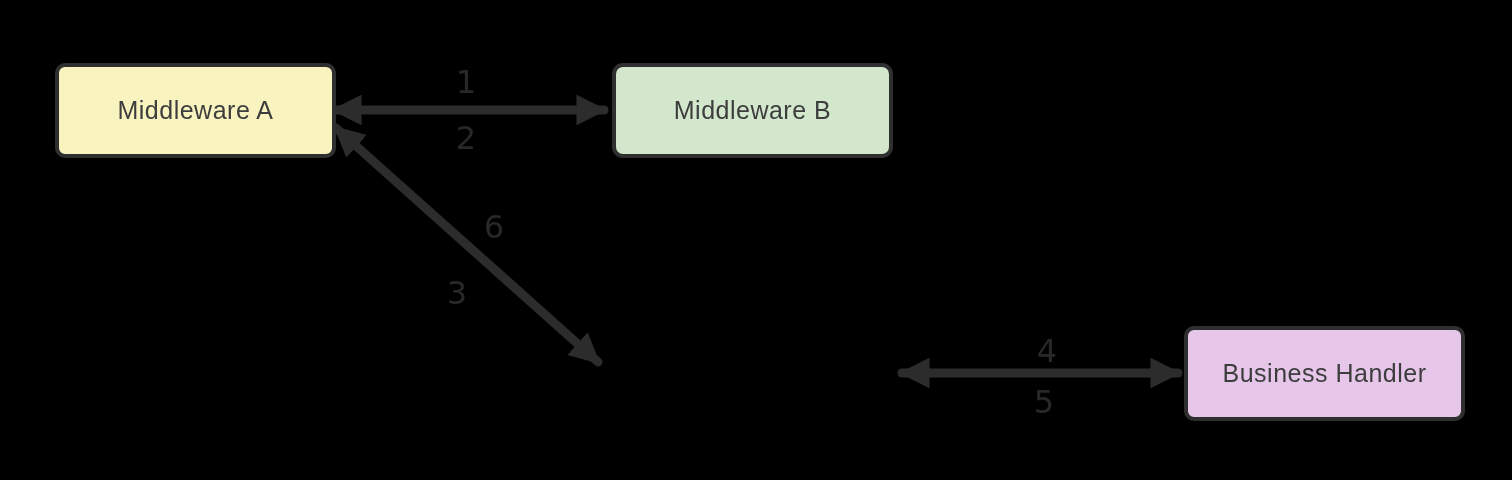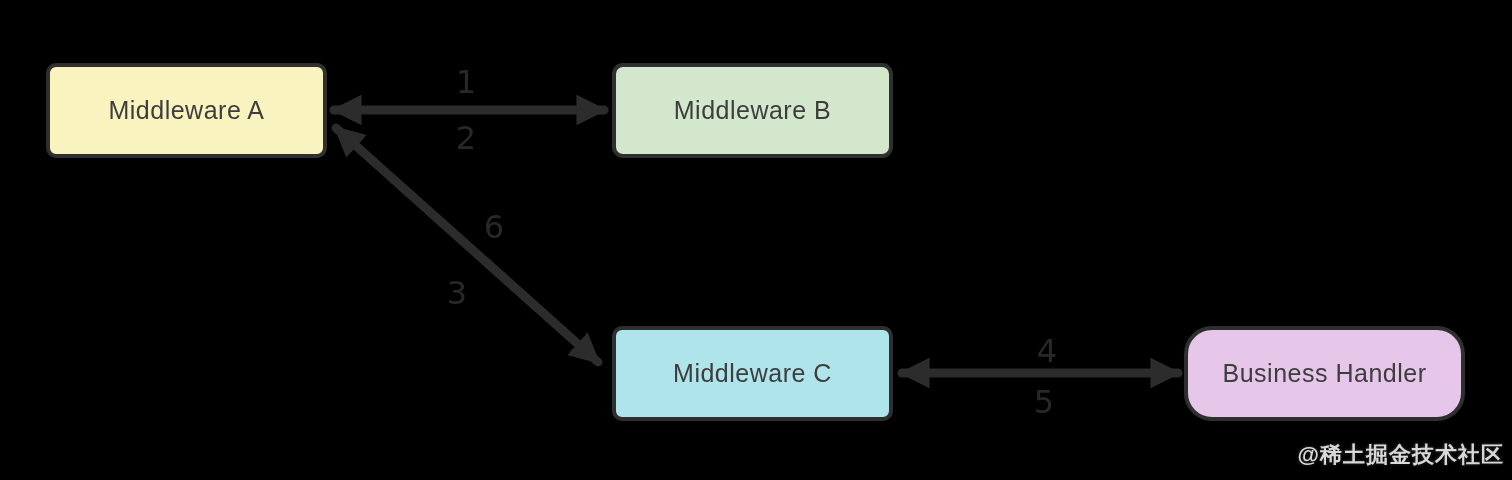--- a/index.html
+++ b/index.html
@@ -30,21 +30,21 @@
     display: flex;
     align-items: center;
     justify-content: center;
     font-size: 25px;
     letter-spacing: 0.5px;
     color: #3d3d3d;
   }
   #node-middleware-a   { left: 46px;   top: 63px;  }
   #node-middleware-b   { left: 612px;  top: 63px; border-radius: 11px;  }
   #node-middleware-c   { left: 612px;  top: 326px; }
-  #node-business-handler { left: 1184px; top: 326px; border-radius: 28px; }
+  #node-business-handler { left: 1184px; top: 326px; }
 
   .edge-label {
     position: absolute;
     transform: translate(-50%, -50%);
     font-size: 32px;
     font-family: "DejaVu Sans", "Liberation Sans", sans-serif;
     line-height: 1;
   }
   #edge-label-ab-above { left: 466px;  top: 82px;  }
   #edge-label-ab-below { left: 466px;  top: 138px; }
@@ -73,43 +73,39 @@
     <defs>
       <marker id="arrowhead" viewBox="0 0 10 10" refX="9" refY="5" markerWidth="3.4" markerHeight="3.4" markerUnits="strokeWidth" orient="auto-start-reverse">
         <path d="M0,0 L10,5 L0,10 Z" style="fill: rgb(44, 44, 44);"></path>
       </marker>
     </defs>
     <line x1="334" y1="110" x2="604" y2="110" marker-start="url(#arrowhead)" marker-end="url(#arrowhead)" style="stroke: rgb(44, 44, 44);"></line>
     <line x1="336" y1="128" x2="598" y2="362" marker-start="url(#arrowhead)" marker-end="url(#arrowhead)" style="stroke: rgb(44, 44, 44);"></line>
     <line x1="902" y1="373" x2="1178" y2="373" marker-start="url(#arrowhead)" marker-end="url(#arrowhead)" style="stroke: rgb(44, 44, 44);"></line>
   </svg>
 
-  <div class="node" id="node-middleware-a" style="background: rgb(249, 244, 191);">
+  <div class="node" id="node-middleware-a" style="background: rgb(249, 244, 191); margin-left: 9px;">
     <span>Middleware A</span>
   </div>
 
   <div class="node" id="node-middleware-b" style="background: rgb(210, 231, 204);">
     <span>Middleware B</span>
   </div>
 
-  <div class="node" id="node-middleware-c" style="background: rgb(174, 228, 234);">
-    <span>Middleware C</span>
-  </div>
 
   <div class="node" id="node-business-handler" style="background: rgb(230, 199, 234);">
     <span>Business Handler</span>
   </div>
 
   <div class="edge-label" id="edge-label-ab-above" style="color: rgb(40, 40, 40);">1</div>
 
   <div class="edge-label" id="edge-label-ab-below" style="color: rgb(40, 40, 40);">2</div>
 
   <div class="edge-label" id="edge-label-ac-upper" style="color: rgb(40, 40, 40);">6</div>
 
   <div class="edge-label" id="edge-label-ac-lower" style="color: rgb(40, 40, 40);">3</div>
 
   <div class="edge-label" id="edge-label-ch-above" style="color: rgb(40, 40, 40);">4</div>
 
   <div class="edge-label" id="edge-label-ch-below" style="color: rgb(40, 40, 40);">5</div>
 
-  <div id="watermark" style="color: rgb(216, 216, 216);">@稀土掘金技术社区</div>
 
 </div>
 
 </body></html>

